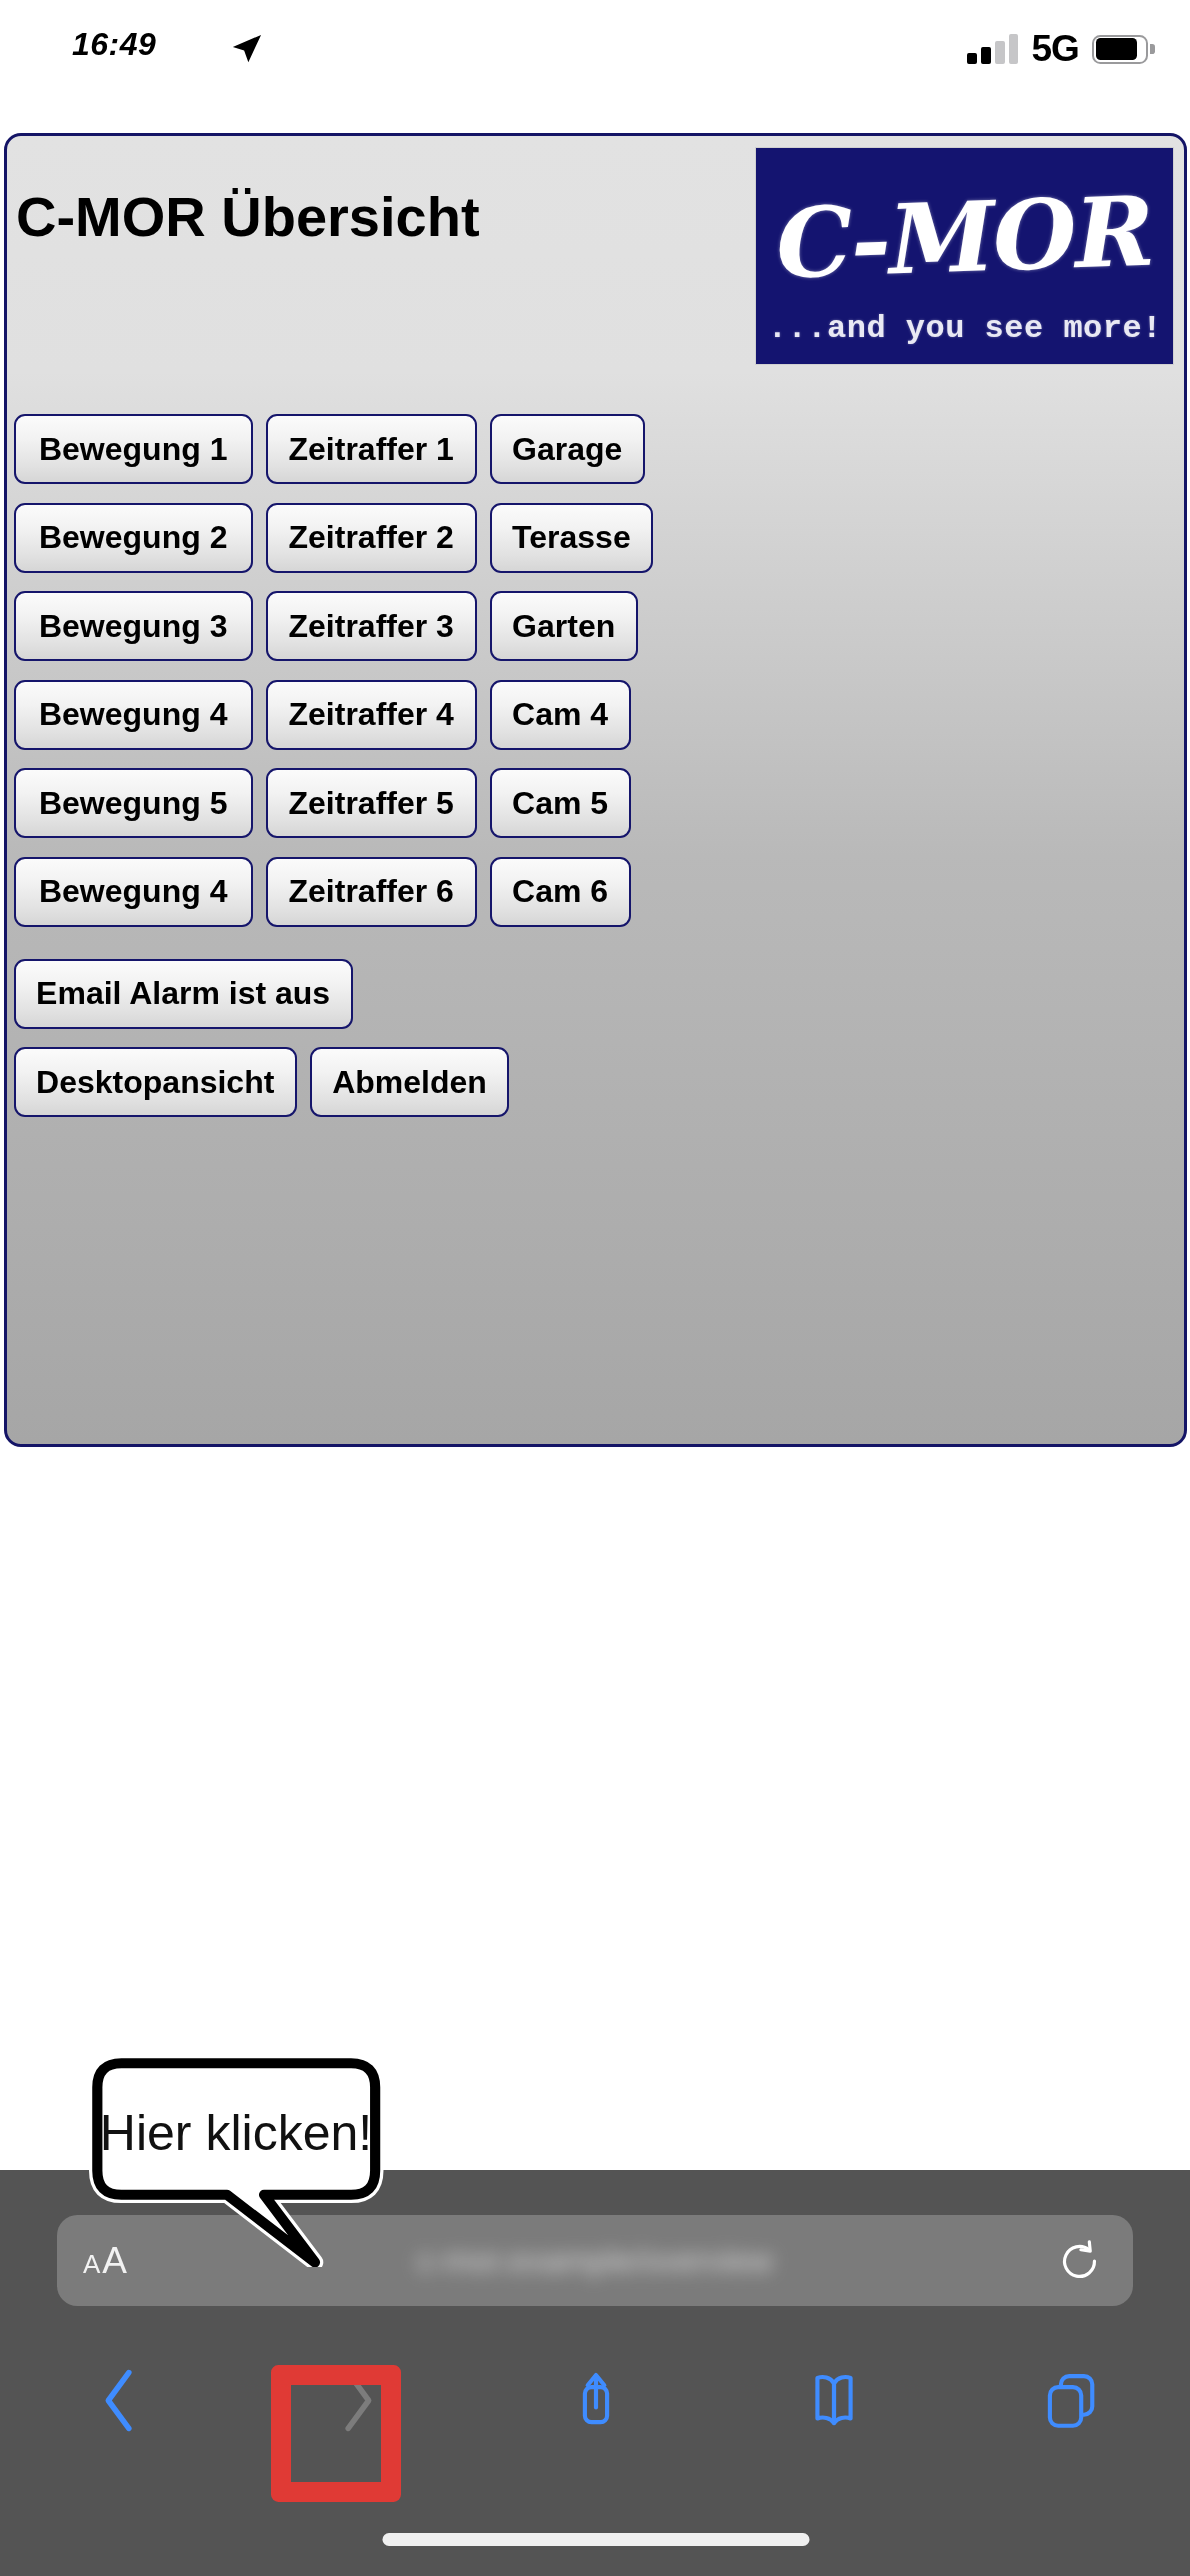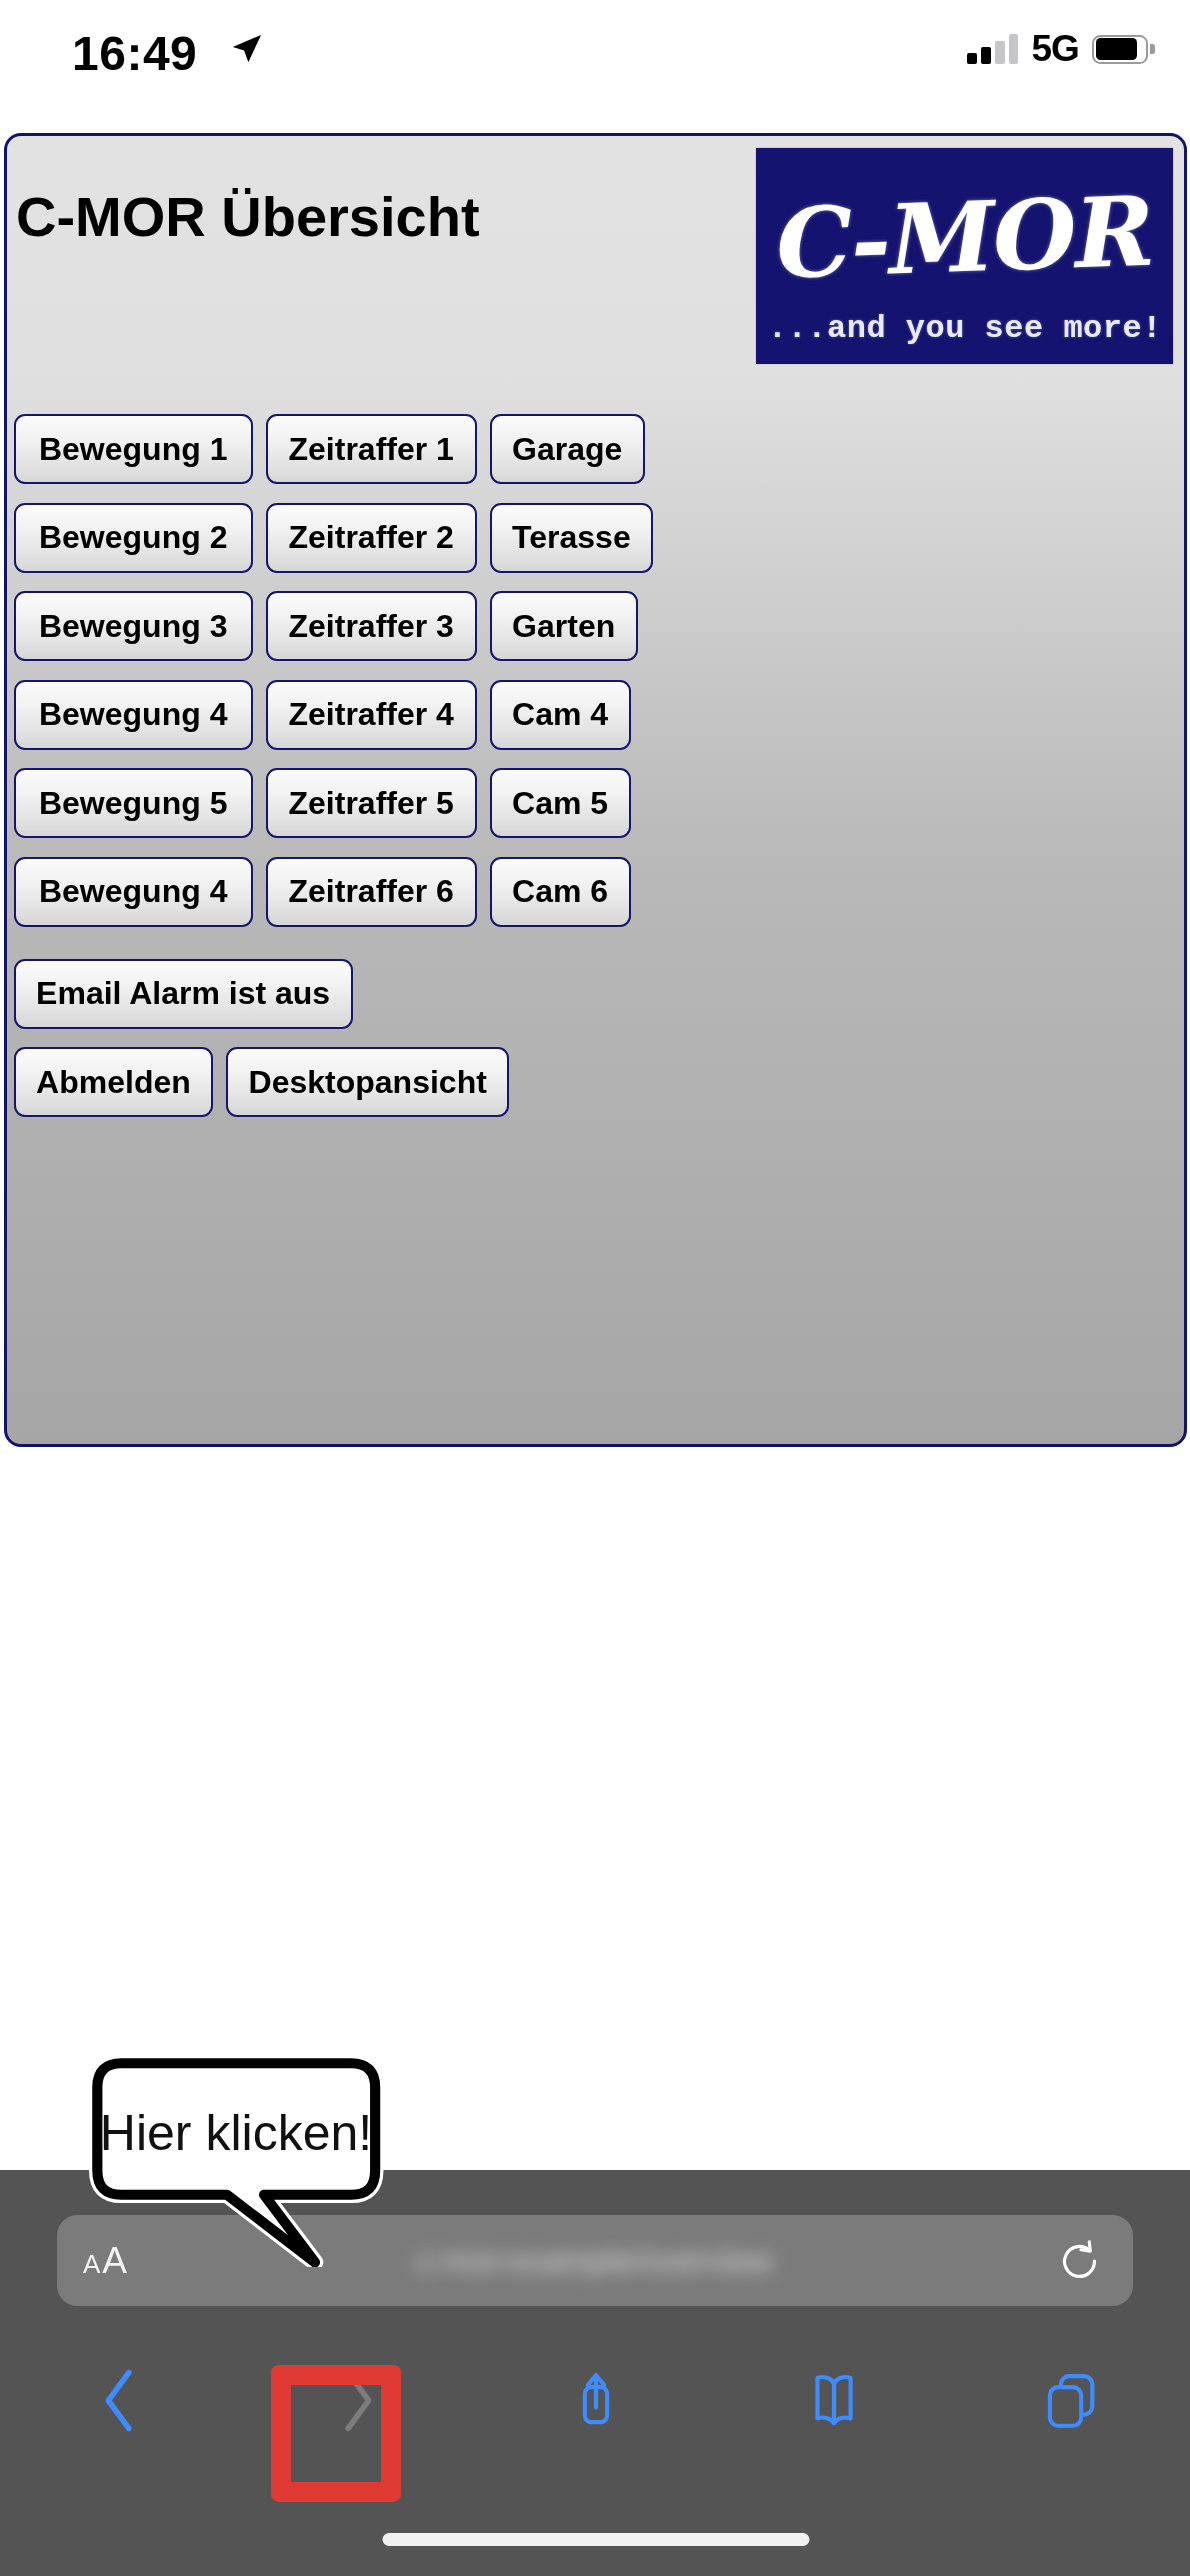--- a/index.html
+++ b/index.html
@@ -11,21 +11,21 @@
     position:relative;
   }
 
   
   .statusbar{
     position:absolute; top:0; left:0; width:1191px; height:133px;
     background:#ffffff;
   }
   .sb-time{
     position:absolute; left:72px; top:26px;
-    font-size:48px; font-weight:600; letter-spacing:0.5px; color:#000;
+    font-size:32px; font-weight:600; letter-spacing:0.5px; color:#000;font-style:italic;
   }
   .sb-loc{
     position:absolute; left:230px; top:33px; width:32px; height:32px;
   }
   .sb-right{
     position:absolute; right:43px; top:28px;
     display:flex; align-items:center; gap:13px;
   }
   .sig{ display:flex; align-items:flex-end; gap:4.6px; height:30px; }
   .sig i{ display:block; width:9.3px; border-radius:1.9px; background:#000; }
@@ -230,22 +230,22 @@
       <div class="btn w-motion">Bewegung 4</div>
       <div class="btn w-lapse">Zeitraffer 6</div>
       <div class="btn w-cam">Cam 6</div>
     </div>
 
     <div class="btn-row row-bottom">
       <div class="btn">Email Alarm ist aus</div>
     </div>
 
     <div class="btn-row">
+      <div class="btn">Desktopansicht</div>
       <div class="btn">Abmelden</div>
-      <div class="btn">Desktopansicht</div>
     </div>
 
   </div>
 </div>
 
 <div class="safari">
 
   <div class="urlbar">
     <div class="aa">
       <b>A</b>

